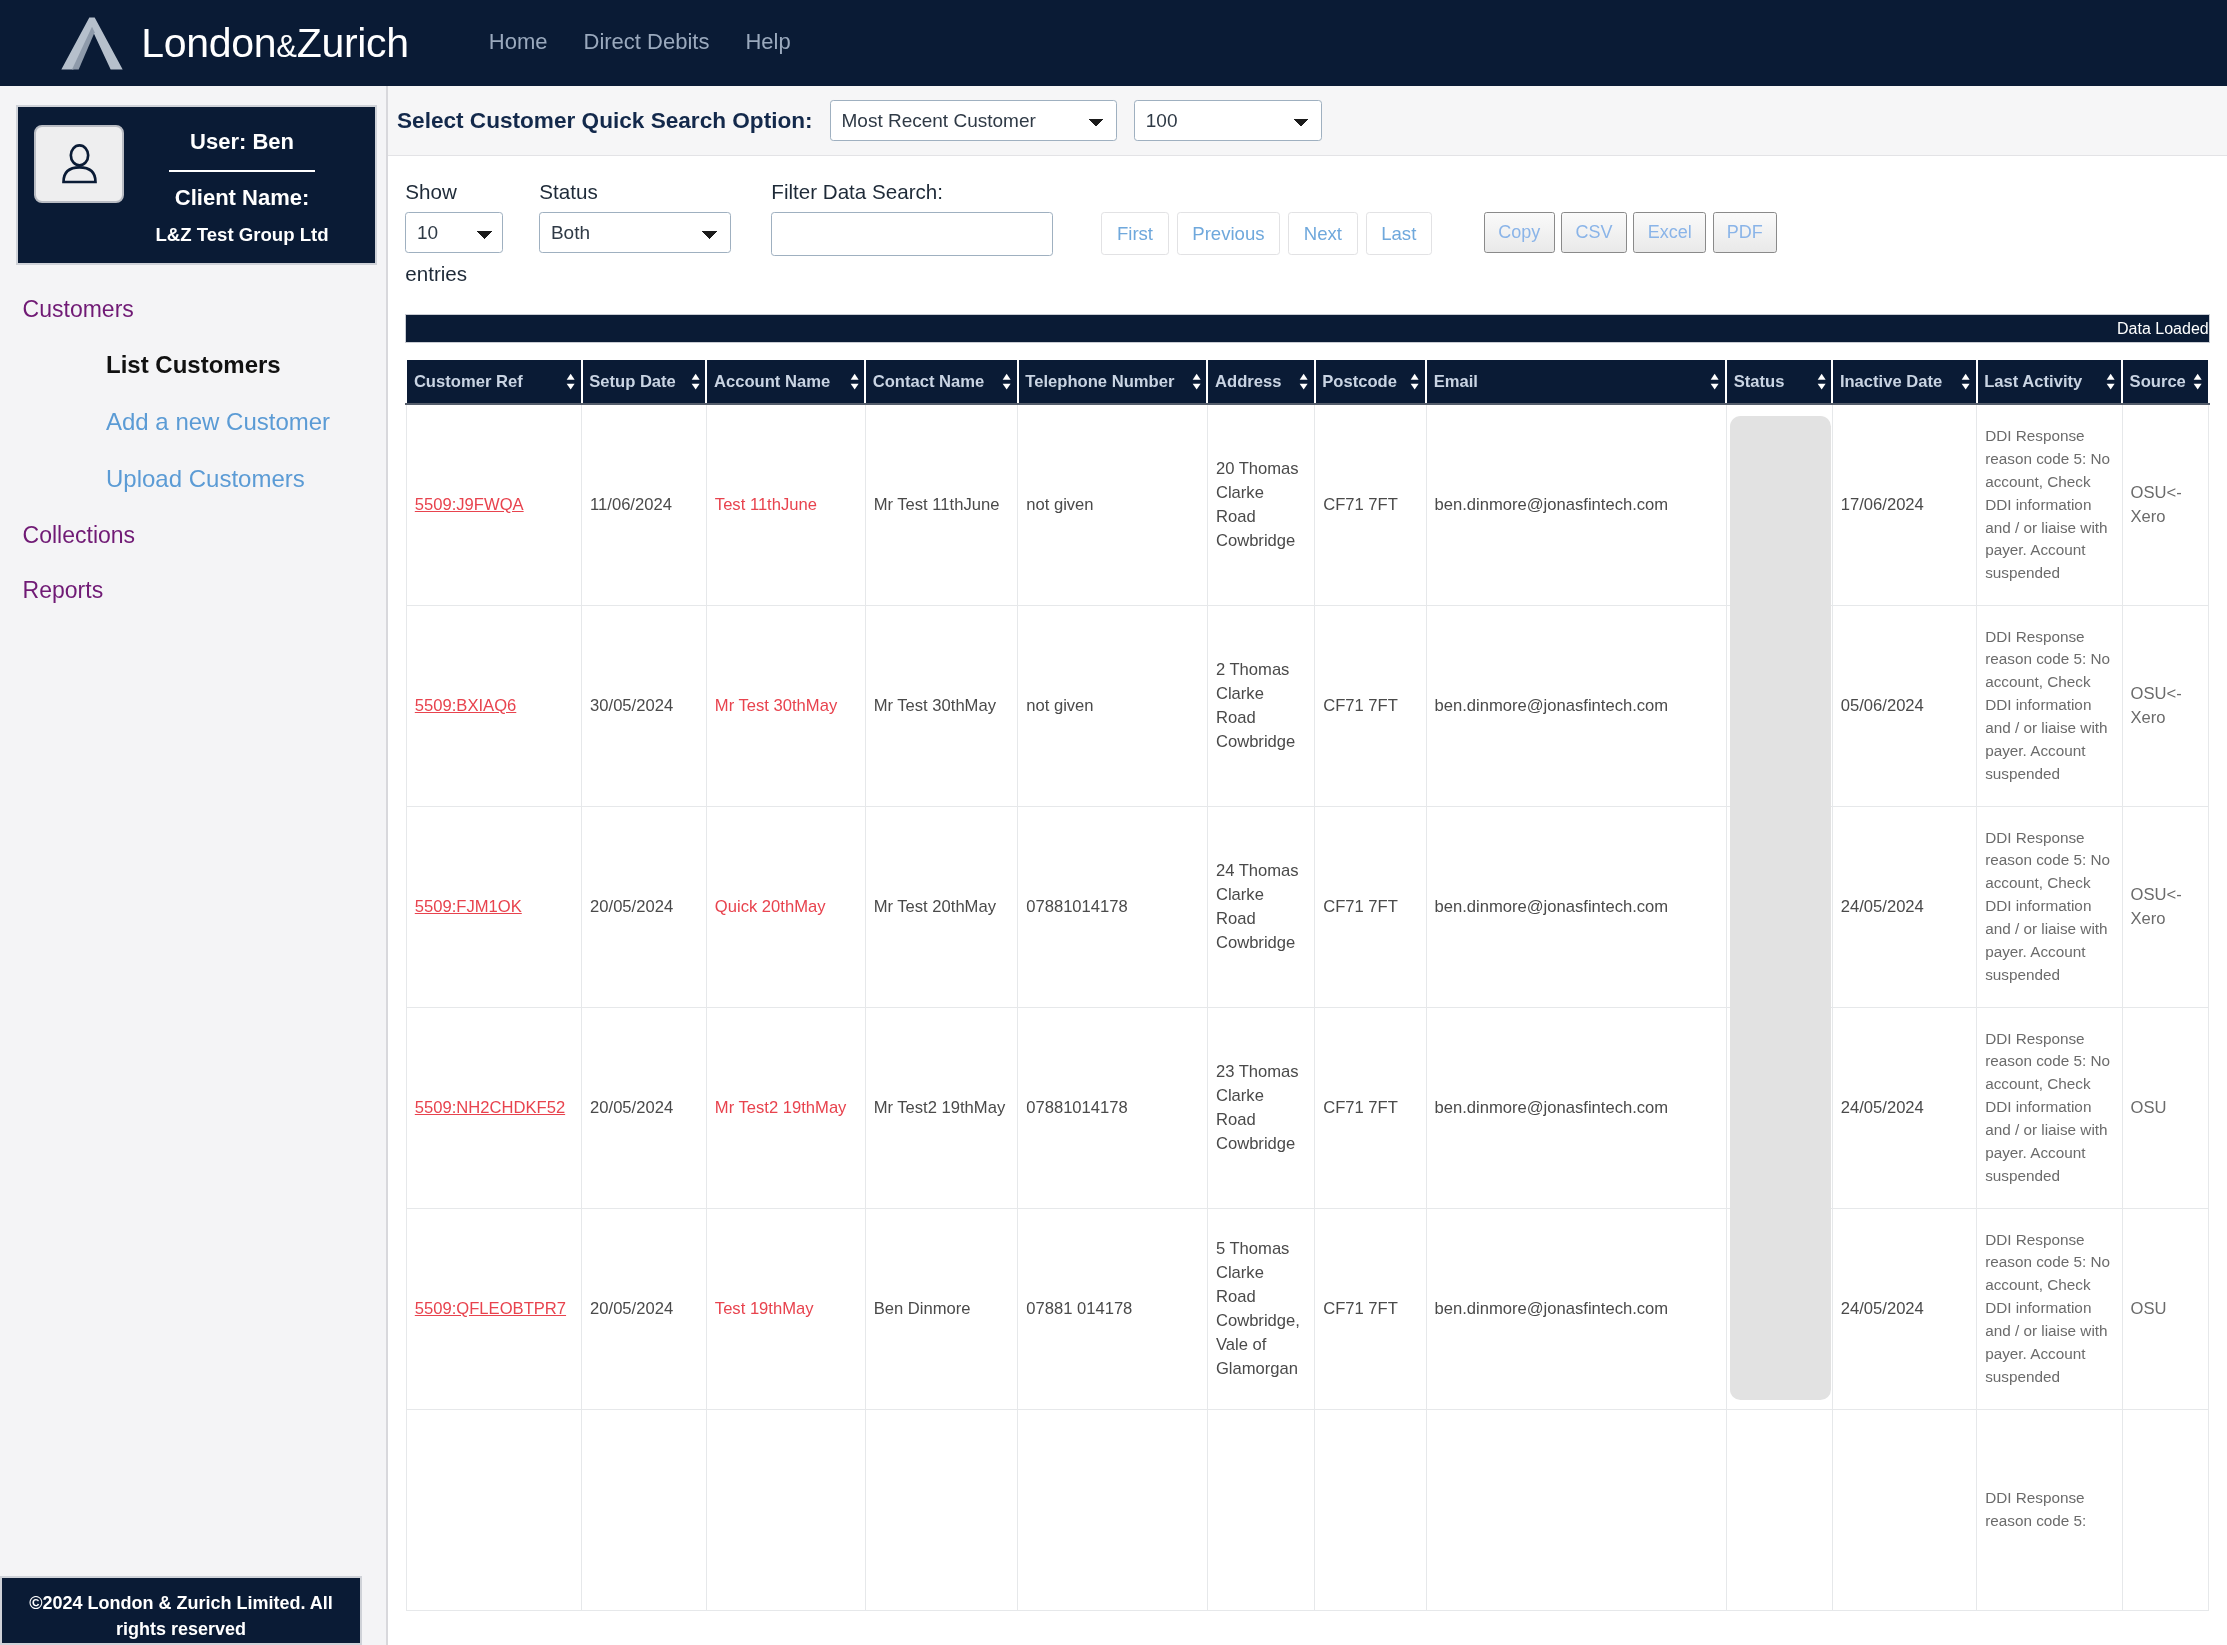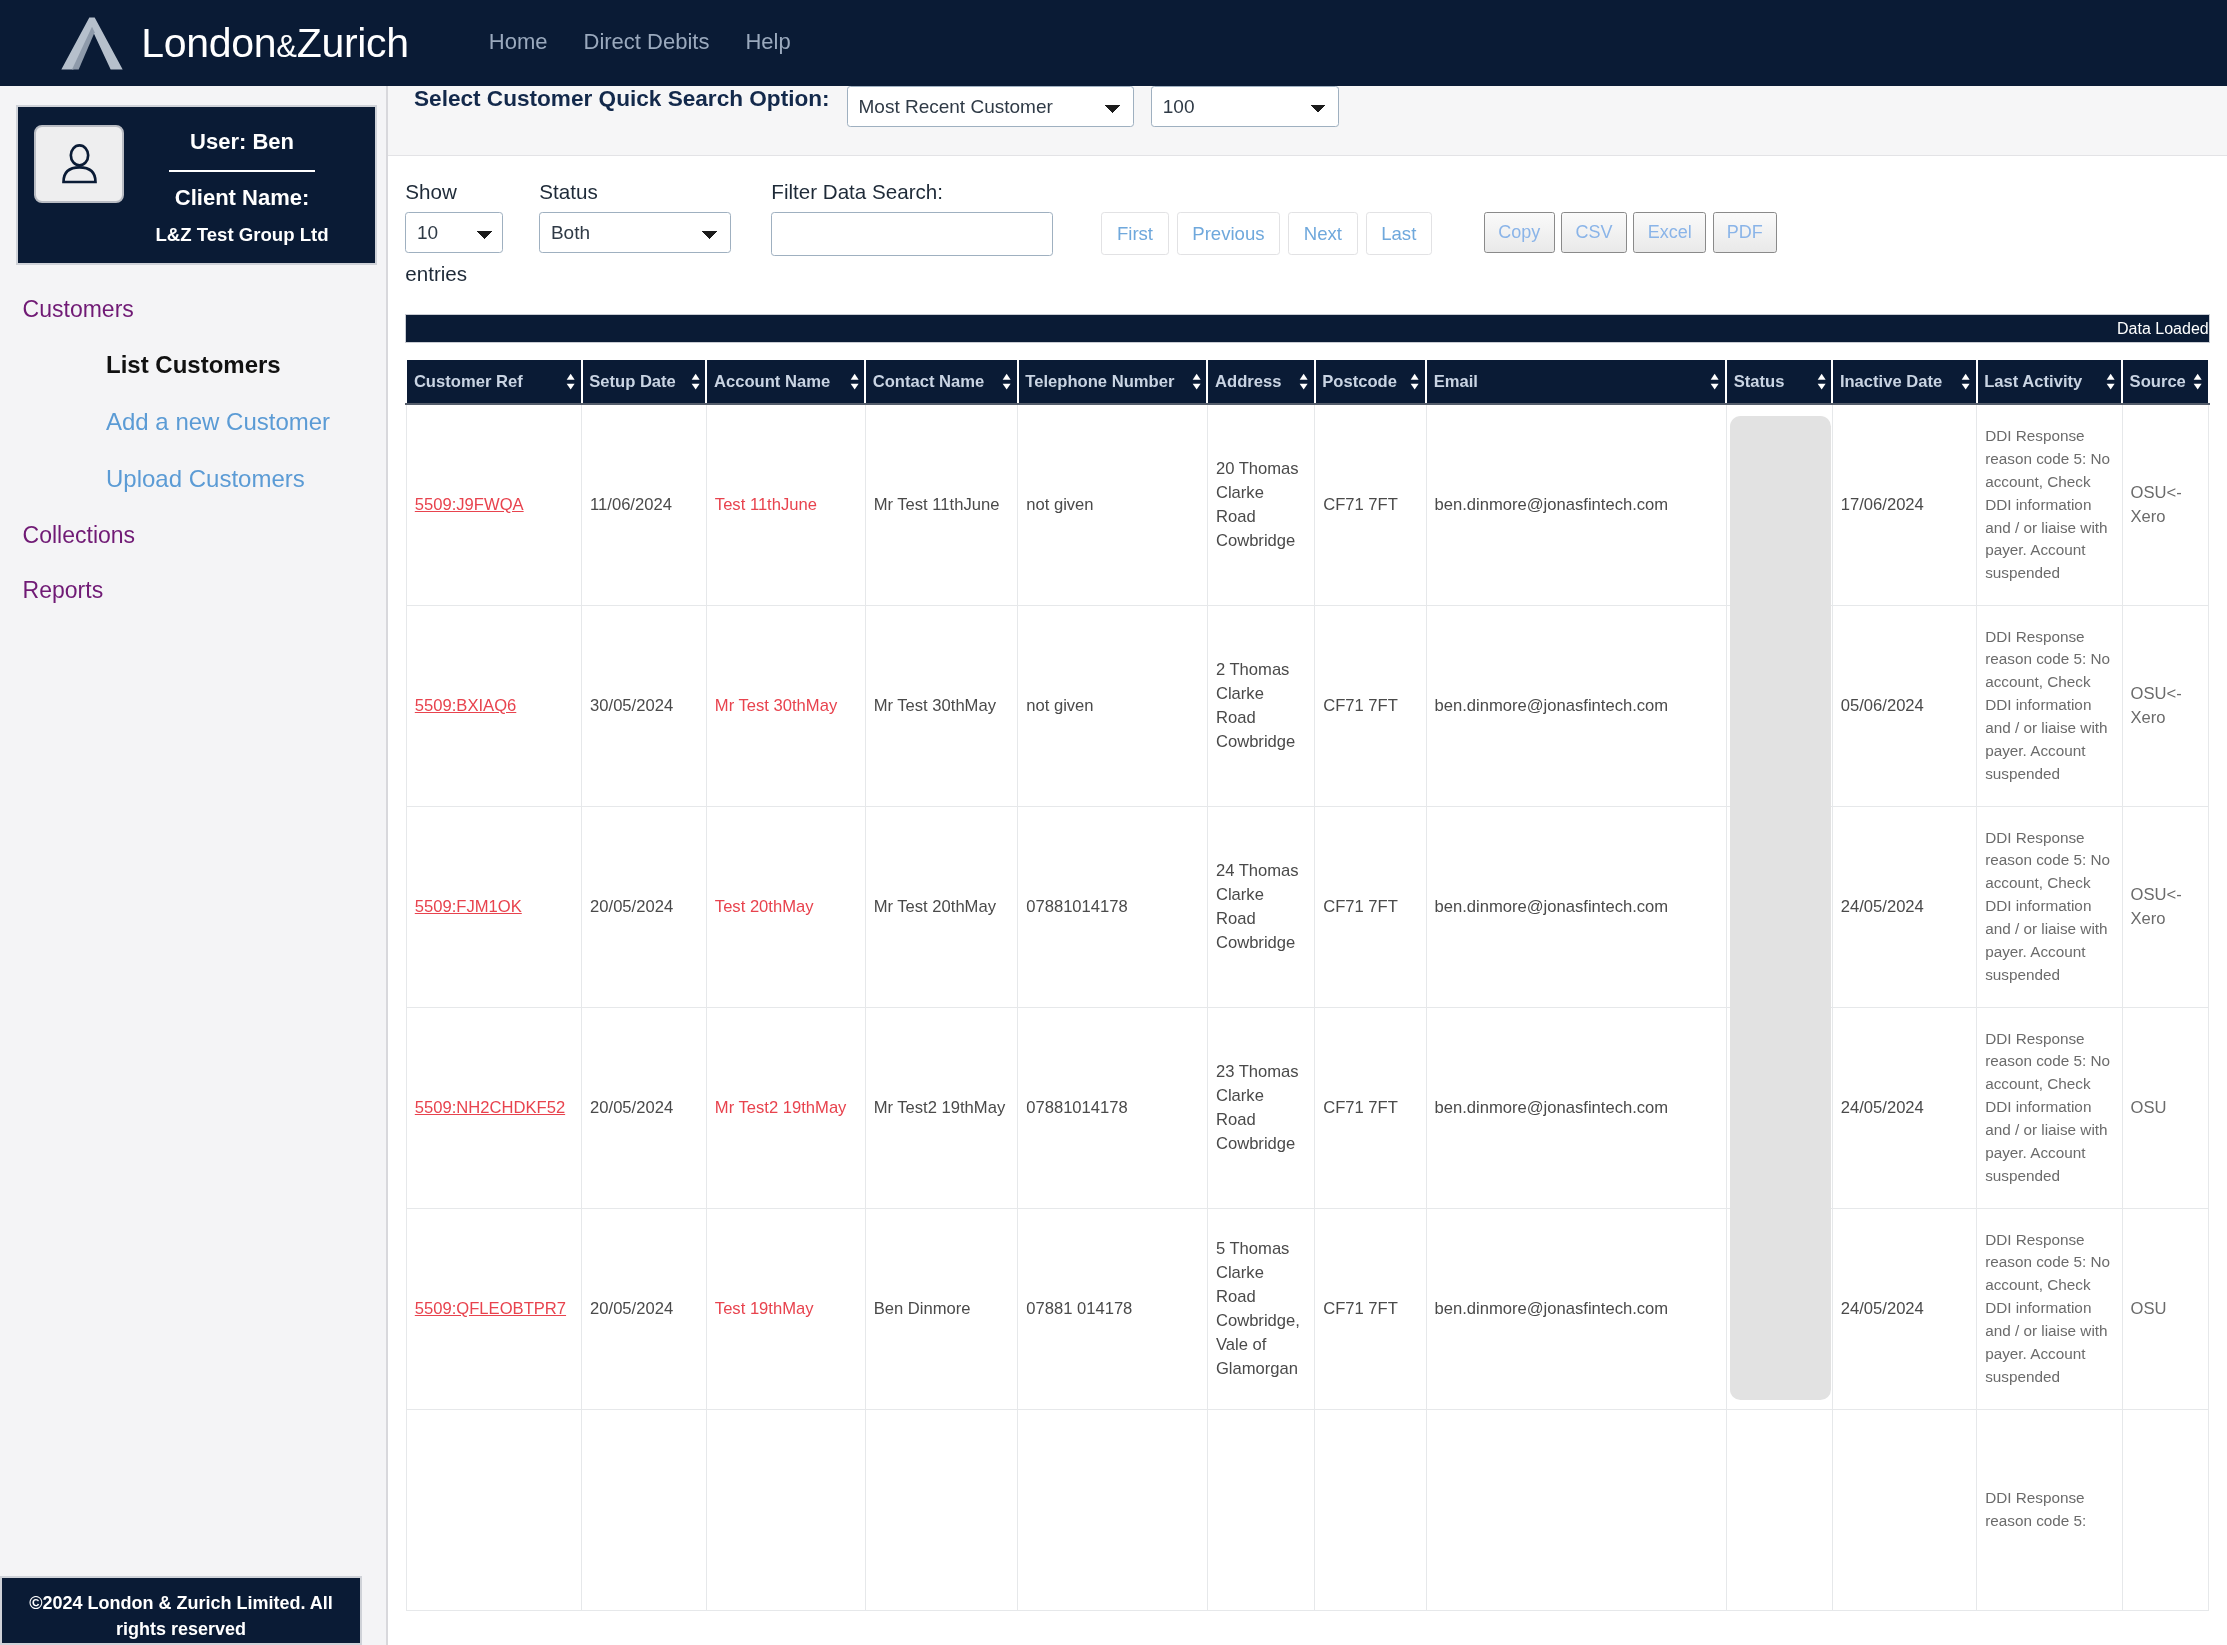--- a/index.html
+++ b/index.html
@@ -134,22 +134,22 @@
   }
 
   
   #main { flex: 1; min-width: 0; background: #ffffff; position: relative; }
 
   #quickbar {
     background: #f6f6f7;
     border-bottom: 1.3px solid #e3e3e6;
     height: 70px;
     display: flex;
-    align-items: flex-start;
-    padding-left: 26px;
+    align-items: center;
+    padding-left: 9px;
     gap: 17.3px;
   }
   #quick-label {
     font-size: 22.6px; font-weight: bold; color: #13294b; white-space: nowrap;
   }
   .sel {
     appearance: none; -webkit-appearance: none;
     border: 1.3px solid #9fb0c0;
     border-radius: 3.3px;
     background: #ffffff;
@@ -556,21 +556,21 @@
               <td>CF71 7FT</td>
               <td>ben.dinmore@jonasfintech.com</td>
               <td></td>
               <td>05/06/2024</td>
               <td class="activity">DDI Response reason code 5: No account, Check DDI information and / or liaise with payer. Account suspended</td>
               <td class="source">OSU&lt;-Xero</td>
             </tr>
             <tr style="height: 201px;">
               <td class="ref"><a href="#">5509:FJM1OK</a></td>
               <td>20/05/2024</td>
-              <td class="acct">Test 20thMay</td>
+              <td class="acct">Quick 20thMay</td>
               <td>Mr Test 20thMay</td>
               <td>07881014178</td>
               <td>24 Thomas Clarke Road Cowbridge</td>
               <td>CF71 7FT</td>
               <td>ben.dinmore@jonasfintech.com</td>
               <td></td>
               <td>24/05/2024</td>
               <td class="activity">DDI Response reason code 5: No account, Check DDI information and / or liaise with payer. Account suspended</td>
               <td class="source">OSU&lt;-Xero</td>
             </tr>

